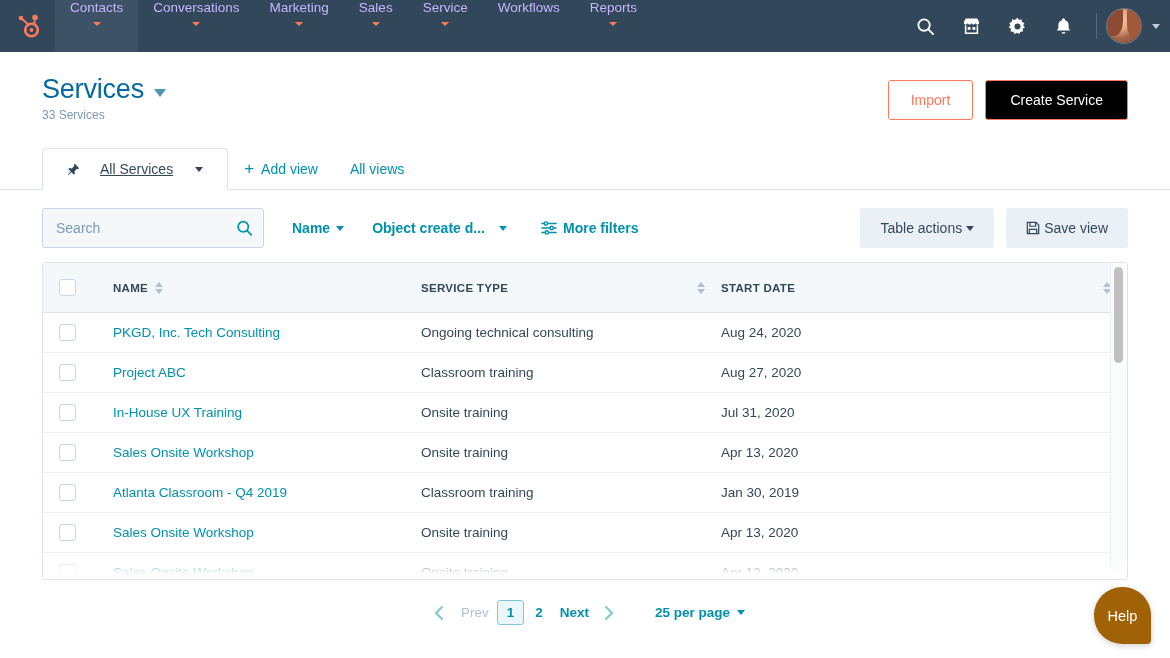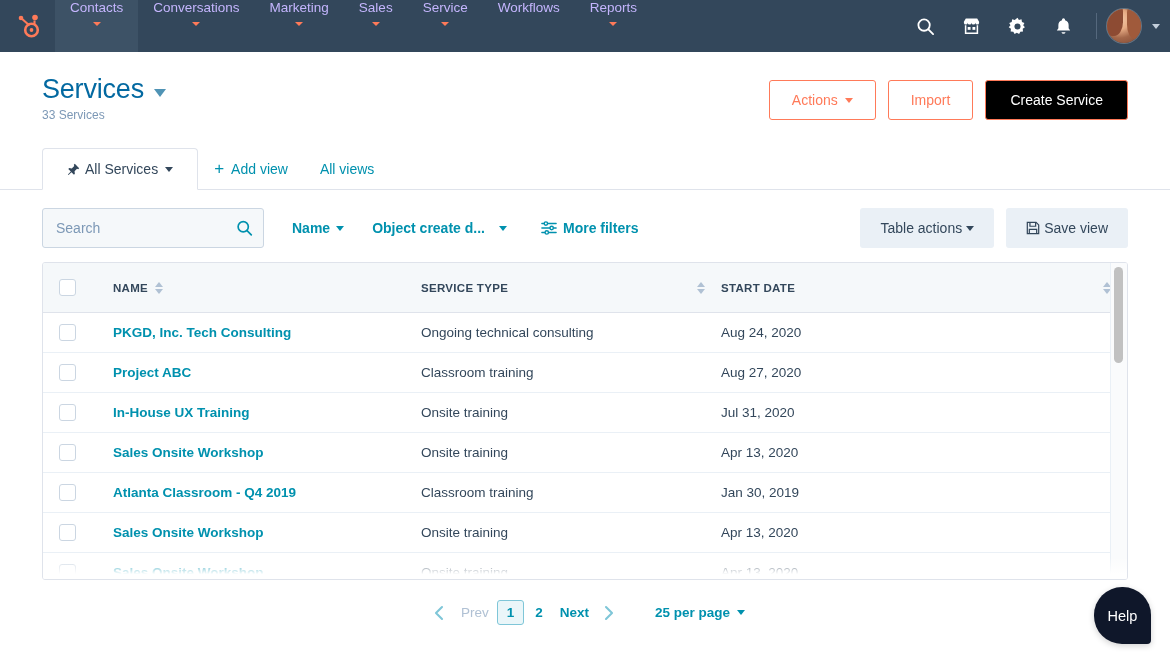--- a/index.html
+++ b/index.html
@@ -100,23 +100,23 @@
   }
 
   
   .tabs-row {
     margin-top: 22px; padding: 0 42px; display: flex; align-items: flex-end;
     border-bottom: 1px solid #dfe3eb; height: 46px; position: relative;
   }
   .tab-active {
     border: 1px solid #dfe3eb; border-bottom: 1px solid #fff;
     background: #fff; border-radius: 4px 4px 0 0;
-    padding: 12px 24px; display: flex; align-items: center; gap: 5px;
+    padding: 12px 24px; display: flex; align-items: center; gap: 20px;
     font-size: 14px; color: #33475b; margin-bottom: -1px; cursor: pointer;
-    position: relative; z-index: 2;
+    position: relative; z-index: 2; text-decoration: underline;
   }
   .pin-icon { color: #33475b; display: flex; align-items: center; }
   .tab-caret {
     width: 0; height: 0; border-left: 4px solid transparent;
     border-right: 4px solid transparent; border-top: 5px solid #33475b;
     margin-left: 2px;
   }
   .tab-link {
     padding: 12px 16px; font-size: 14px; color: #0091ae; cursor: pointer;
     display: flex; align-items: center; gap: 7px;
@@ -192,21 +192,21 @@
   .col-date { width: auto; }
   tbody td {
     padding: 0 0; height: 40px; font-size: 13.5px; color: #33475b;
     border-bottom: 1px solid #eaf0f6; vertical-align: middle;
   }
   tbody tr:last-child td { border-bottom: none; }
   .cb {
     width: 17px; height: 17px; border: 1px solid #cbd6e2; border-radius: 3px;
     background: #fff; display: inline-block; cursor: pointer; vertical-align: middle;
   }
-  .row-link { color: #0091ae; font-weight: bold; cursor: pointer; font-size: 13.5px; }
+  .row-link { color: #0091ae; font-weight: normal; cursor: pointer; font-size: 13.5px; }
   .cell-pad { padding-left: 22px; }
   .fade-mask {
     position: absolute; left: 0; right: 0; bottom: 0; height: 22px;
     background: linear-gradient(to bottom, rgba(255,255,255,0) 0%, #ffffff 78%);
     pointer-events: none; z-index: 3;
   }
   .vscroll {
     position: absolute; top: 0; right: 0; width: 17px; bottom: 0;
     background: #fafbfc; border-left: 1px solid #eaf0f6; z-index: 2;
   }
@@ -233,21 +233,21 @@
   }
   .pg-next { color: #0091ae; font-size: 13.5px; font-weight: bold; padding: 0 6px; cursor: pointer; }
   .pg-perpage {
     color: #0091ae; font-size: 13.5px; font-weight: bold; margin-left: 32px;
     display: flex; align-items: center; gap: 7px; cursor: pointer;
   }
 
   
   .help-btn {
     position: absolute; right: 19px; bottom: 14px;
-    width: 57px; height: 57px; background: #0f172a; color: #fff;
+    width: 57px; height: 57px; background: #a16207; color: #fff;
     border-radius: 28px 28px 4px 28px;
     display: flex; align-items: center; justify-content: center;
     font-size: 14.5px; cursor: pointer;
     box-shadow: 0 2px 6px rgba(0,0,0,0.18);
   }
 </style>
 </head>
 <body>
 
 <div class="topnav">
@@ -327,24 +327,20 @@
 
 <div class="page-header">
   <div class="title-block">
     <div class="page-title-row">
       <span class="page-title">Services</span>
       <span class="title-caret"></span>
     </div>
     <div class="page-count">33 Services</div>
   </div>
   <div class="header-buttons">
-    <div class="btn btn-outline-orange">
-      <span>Actions</span>
-      <span class="caret-orange"></span>
-    </div>
     <div class="btn btn-outline-orange">
       <span>Import</span>
     </div>
     <div class="btn btn-solid-orange">
       <span>Create Service</span>
     </div>
   </div>
 </div>
 
 <div class="tabs-row">

